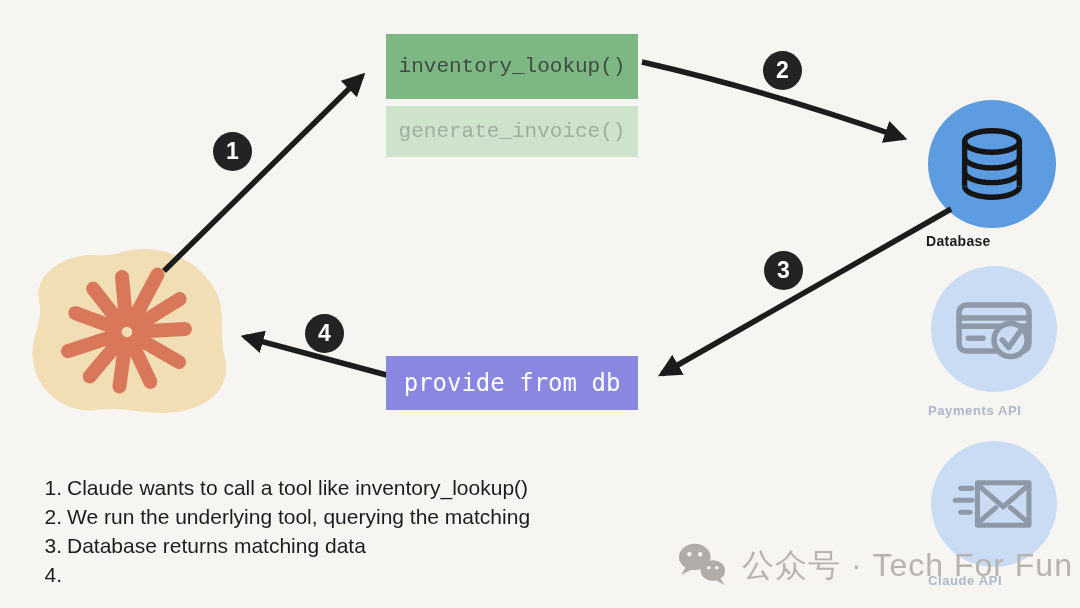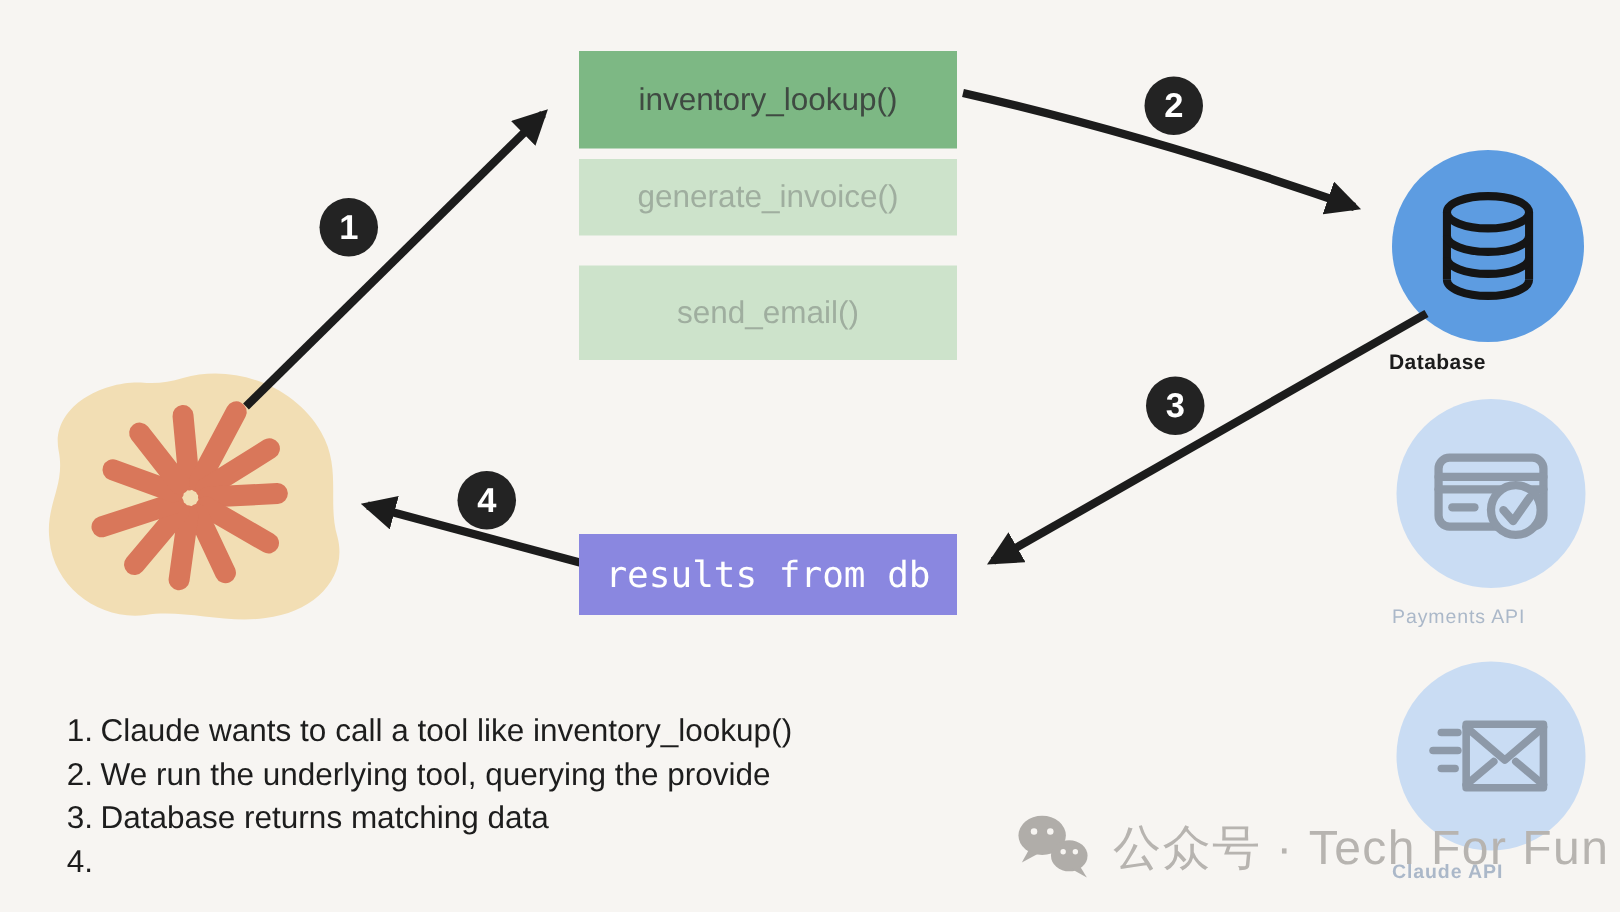--- a/index.html
+++ b/index.html
@@ -8,40 +8,40 @@
     font-family:"Liberation Sans",sans-serif;overflow:hidden;
   }
   svg{display:block;}
   
   .arrows{position:absolute;left:0;top:0;z-index:2;pointer-events:none;}
   
   .actor{position:absolute;left:22px;top:240px;z-index:1;}
   
   .tool-box{
     position:absolute;left:386px;width:252px;display:flex;align-items:center;justify-content:center;
-    font-family:Liberation Sans, sans-serif;font-size:21px;z-index:3;white-space:nowrap;
+    font-family:Liberation Mono, monospace;font-size:21px;z-index:3;white-space:nowrap;
   }
   .tool-box.selected{top:34px;height:65px;background:#7db884;color:#3f4a42;}
   .tool-box.dim1{top:106px;height:51px;background:#cde3cb;color:#9fae9f;}
   .tool-box.dim2{top:177px;height:63px;background:#cde3cb;color:#9fae9f;}
   
   .result-box{
     position:absolute;left:386px;top:356px;width:252px;height:54px;background:#8a87e0;color:#ffffff;
     display:flex;align-items:center;justify-content:center;z-index:3;
     font-family:"DejaVu Sans Mono","Liberation Mono",monospace;font-size:24px;white-space:nowrap;
   }
   
   .service{position:absolute;width:132px;text-align:left;z-index:1;}
   .service .circle{border-radius:50%;margin:0 auto;display:flex;align-items:center;justify-content:center;}
   .svc-db{left:926px;top:100px;}
   .svc-db .circle{width:128px;height:128px;background:#5d9ce1;}
   .svc-db .svc-label{margin-top:5px;font-size:14px;color:#1c1c1c;font-weight:bold;letter-spacing:.3px;}
   .svc-pay{left:928px;top:266px;}
   .svc-pay .circle{width:126px;height:126px;background:#c9dcf3;}
-  .svc-pay .svc-label{margin-top:11px;font-size:13px;color:#abb8c9;font-weight:normal;letter-spacing:.6px;}
+  .svc-pay .svc-label{margin-top:11px;font-size:13px;color:#abb8c9;font-weight:bold;letter-spacing:.6px;}
   .svc-mail{left:928px;top:441px;}
   .svc-mail .circle{width:126px;height:126px;background:#c9dcf3;}
   .svc-mail .svc-label{margin-top:6px;font-size:13px;color:#abb8c9;font-weight:bold;letter-spacing:.6px;}
   
   .badge{
     position:absolute;width:39px;height:39px;border-radius:50%;background:#232323;color:#ffffff;
     display:flex;align-items:center;justify-content:center;font-size:23px;font-weight:bold;z-index:4;
   }
   .badge-1{left:213px;top:132px;}
   .badge-2{left:763px;top:51px;}
@@ -78,23 +78,22 @@
         <line x1="97.3" y1="101.2" x2="67.7" y2="136.4"></line>
         <line x1="93.6" y1="95.7" x2="46" y2="111.2"></line>
         <line x1="93.7" y1="87.9" x2="53.3" y2="73.2"></line>
         <line x1="97.6" y1="82.5" x2="71.1" y2="48.7"></line>
       </g>
     </svg>
   </div>
 
   <div class="tool-box selected">inventory_lookup()</div>
   <div class="tool-box dim1">generate_invoice()</div>
-  <div class="tool-box dim2">send_email()</div>
 
-  <div class="result-box">results from db</div>
+  <div class="result-box">provide from db</div>
 
   <div class="service svc-db">
     <div class="circle">
       <svg width="88" height="88" viewBox="0 0 90 90" fill="none" stroke="#151515" stroke-width="5.5">
         <ellipse cx="45" cy="22" rx="28" ry="11"></ellipse>
         <path d="M17,22 V68"></path>
           <path d="M73,22 V68"></path>
         <path d="M17,38 A28,11 0 0 0 73,38"></path>
         <path d="M17,53 A28,11 0 0 0 73,53"></path>
         <path d="M17,68 A28,11 0 0 0 73,68"></path>
@@ -151,21 +150,21 @@
   <div class="badge badge-3">3</div>
   <div class="badge badge-4">4</div>
 
   <div class="legend">
     <div class="legend-row">
       <span class="legend-num">1.</span>
       <span class="legend-text">Claude wants to call a tool like inventory_lookup()</span>
     </div>
     <div class="legend-row">
       <span class="legend-num">2.</span>
-      <span class="legend-text">We run the underlying tool, querying the provide</span>
+      <span class="legend-text">We run the underlying tool, querying the matching</span>
     </div>
     <div class="legend-row">
       <span class="legend-num">3.</span>
       <span class="legend-text">Database returns matching data</span>
     </div>
     <div class="legend-row">
       <span class="legend-num">4.</span>
     </div>
   </div>
 

